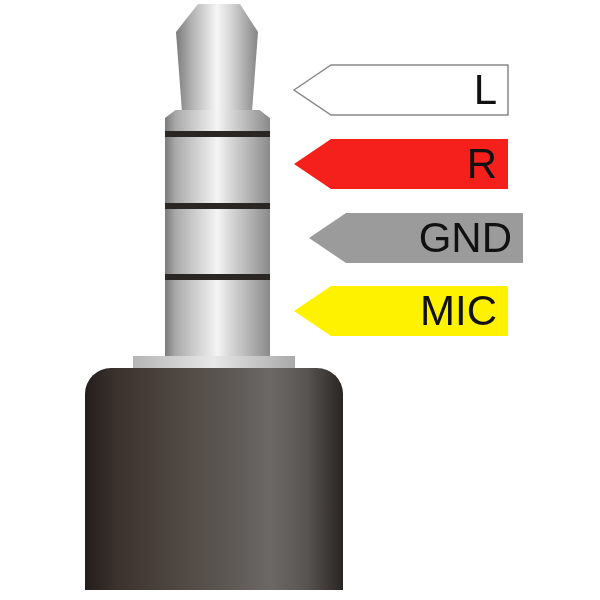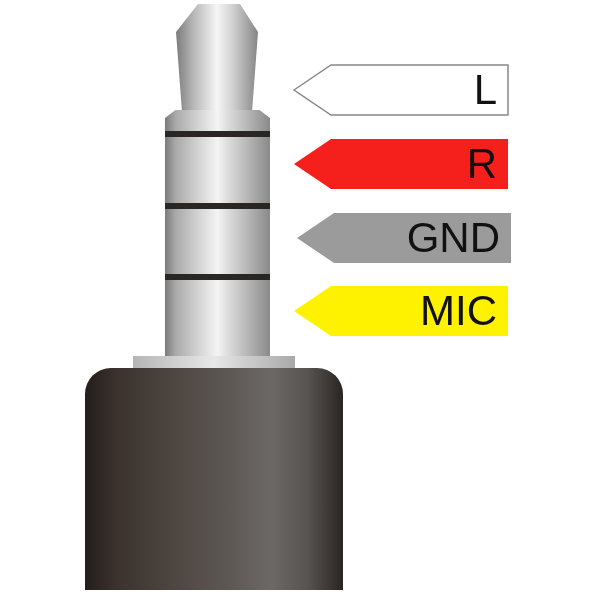--- a/index.html
+++ b/index.html
@@ -44,21 +44,21 @@
       <polygon points="1,26 38,1 215,1 215,51 38,51" fill="#ffffff" stroke="#888888" stroke-width="1.5"></polygon>
     </svg>
   <span class="tag-text">L</span>
 </div>
 <div class="tag" style="left:293px;top:138px;width:216px;height:52px;">
   <svg width="216" height="52">
       <polygon points="1,26 38,1 215,1 215,51 38,51" fill="#f5201c"></polygon>
     </svg>
   <span class="tag-text">R</span>
 </div>
-<div class="tag" style="left:296px;top:212px;width:216px;height:52px;text-decoration:underline;">
+<div class="tag" style="left:308px;top:212px;width:216px;height:52px;text-decoration:underline;">
   <svg width="216" height="52">
       <polygon points="1,26 38,1 215,1 215,51 38,51" fill="#9b9b9b"></polygon>
     </svg>
   <span class="tag-text">GND</span>
 </div>
 <div class="tag" style="left:293px;top:285px;width:216px;height:52px;">
   <svg width="216" height="52">
       <polygon points="1,26 38,1 215,1 215,51 38,51" fill="#fff200"></polygon>
     </svg>
   <span class="tag-text">MIC</span>

